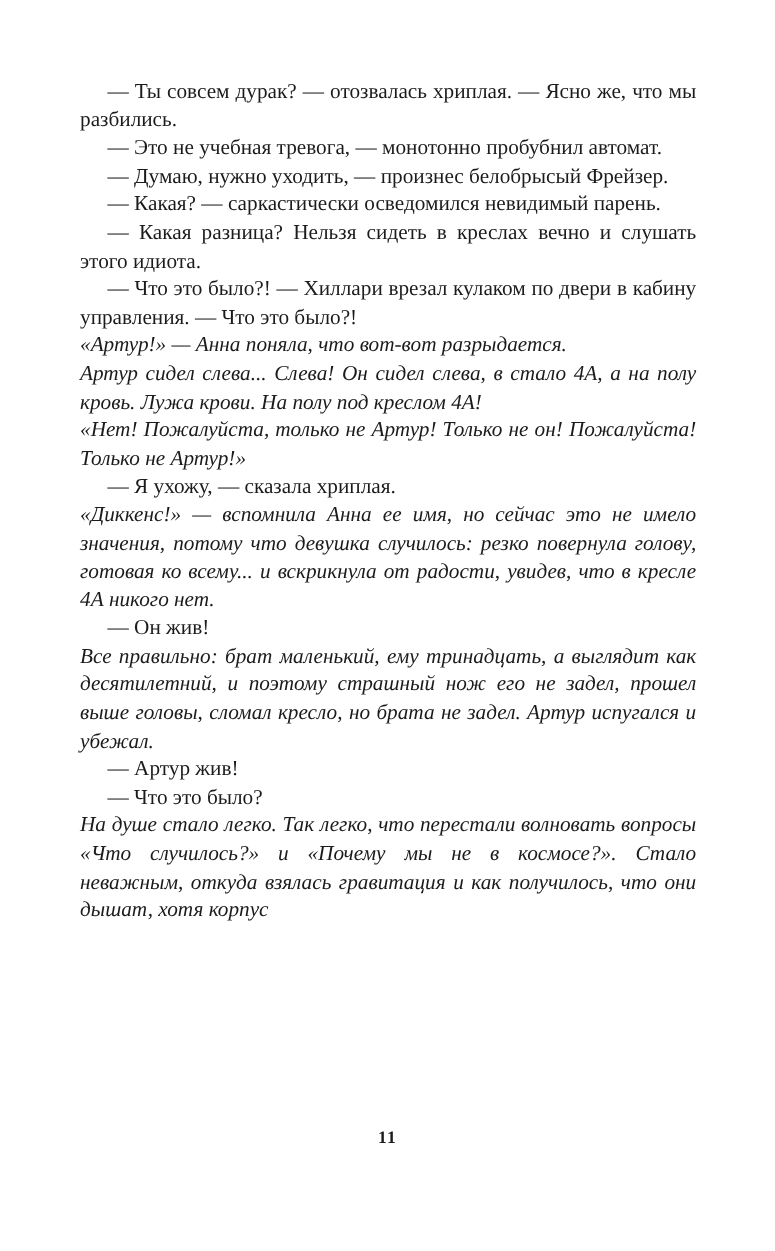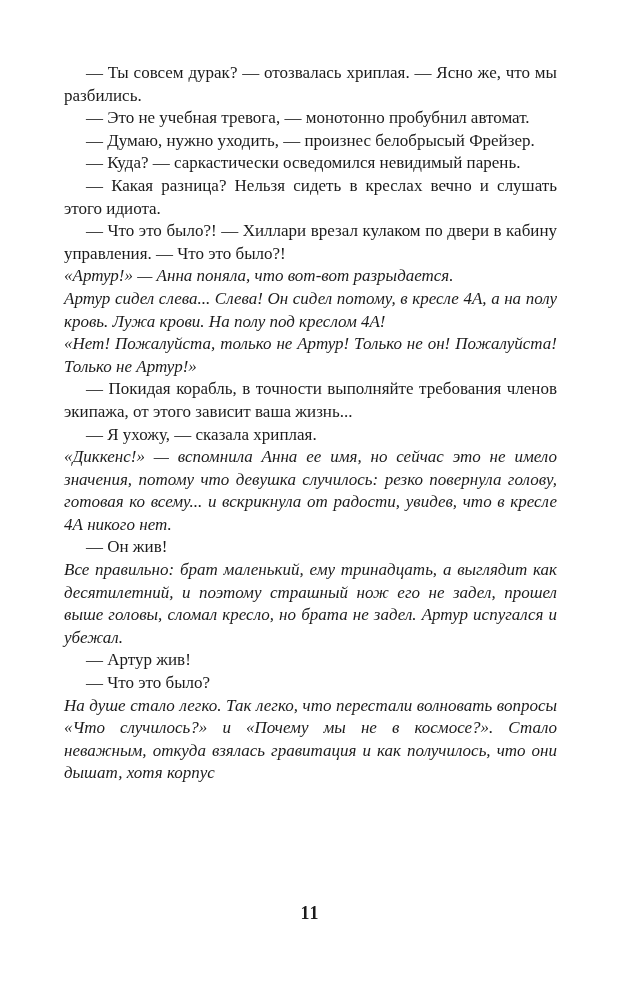--- a/index.html
+++ b/index.html
@@ -37,41 +37,40 @@
   .text-block p.narrative {
     text-indent: 0;
     font-style: italic;
   }
   .page-number {
     position: absolute;
     top: 903px;
     left: 0;
     width: 620px;
     text-align: center;
-    font-size: 18px;
+    font-size: 14px;
     font-weight: bold;
     letter-spacing: 1px;
     color: #1b1b1b;
   }
 </style>
 </head>
 <body>
 
 <div class="book-page">
   <div class="text-block">
     <p class="dialogue">— Ты совсем дурак? — отозвалась хриплая. — Ясно же, что мы разбились.</p>
     <p class="dialogue">— Это не учебная тревога, — монотонно пробубнил автомат.</p>
     <p class="dialogue">— Думаю, нужно уходить, — произнес белобрысый Фрейзер.</p>
-    <p class="dialogue">— Куда? — саркастически осведомился невидимый парень.</p>
+    <p class="dialogue">— Какая? — саркастически осведомился невидимый парень.</p>
     <p class="dialogue">— Какая разница? Нельзя сидеть в креслах вечно и слушать этого идиота.</p>
     <p class="dialogue">— Что это было?! — Хиллари врезал кулаком по двери в кабину управления. — Что это было?!</p>
     <p class="narrative">«Артур!» — Анна поняла, что вот-вот разрыдается.</p>
-    <p class="narrative">Артур сидел слева... Слева! Он сидел потому, в кресле 4А, а на полу кровь. Лужа крови. На полу под креслом 4А!</p>
+    <p class="narrative">Артур сидел слева... Слева! Он сидел слева, в стало 4А, а на полу кровь. Лужа крови. На полу под креслом 4А!</p>
     <p class="narrative">«Нет! Пожалуйста, только не Артур! Только не он! Пожалуйста! Только не Артур!»</p>
-    <p class="dialogue">— Покидая корабль, в точности выполняйте требования членов экипажа, от этого зависит ваша жизнь...</p>
     <p class="dialogue">— Я ухожу, — сказала хриплая.</p>
     <p class="narrative">«Диккенс!» — вспомнила Анна ее имя, но сейчас это не имело значения, потому что девушка случилось: резко повернула голову, готовая ко всему... и вскрикнула от радости, увидев, что в кресле 4А никого нет.</p>
     <p class="dialogue">— Он жив!</p>
     <p class="narrative">Все правильно: брат маленький, ему тринадцать, а выглядит как десятилетний, и поэтому страшный нож его не задел, прошел выше головы, сломал кресло, но брата не задел. Артур испугался и убежал.</p>
     <p class="dialogue">— Артур жив!</p>
     <p class="dialogue">— Что это было?</p>
     <p class="narrative">На душе стало легко. Так легко, что перестали волновать вопросы «Что случилось?» и «Почему мы не в космосе?». Стало неважным, откуда взялась гравитация и как получилось, что они дышат, хотя корпус</p>
   </div>
   <div class="page-number">11</div>
 </div>

